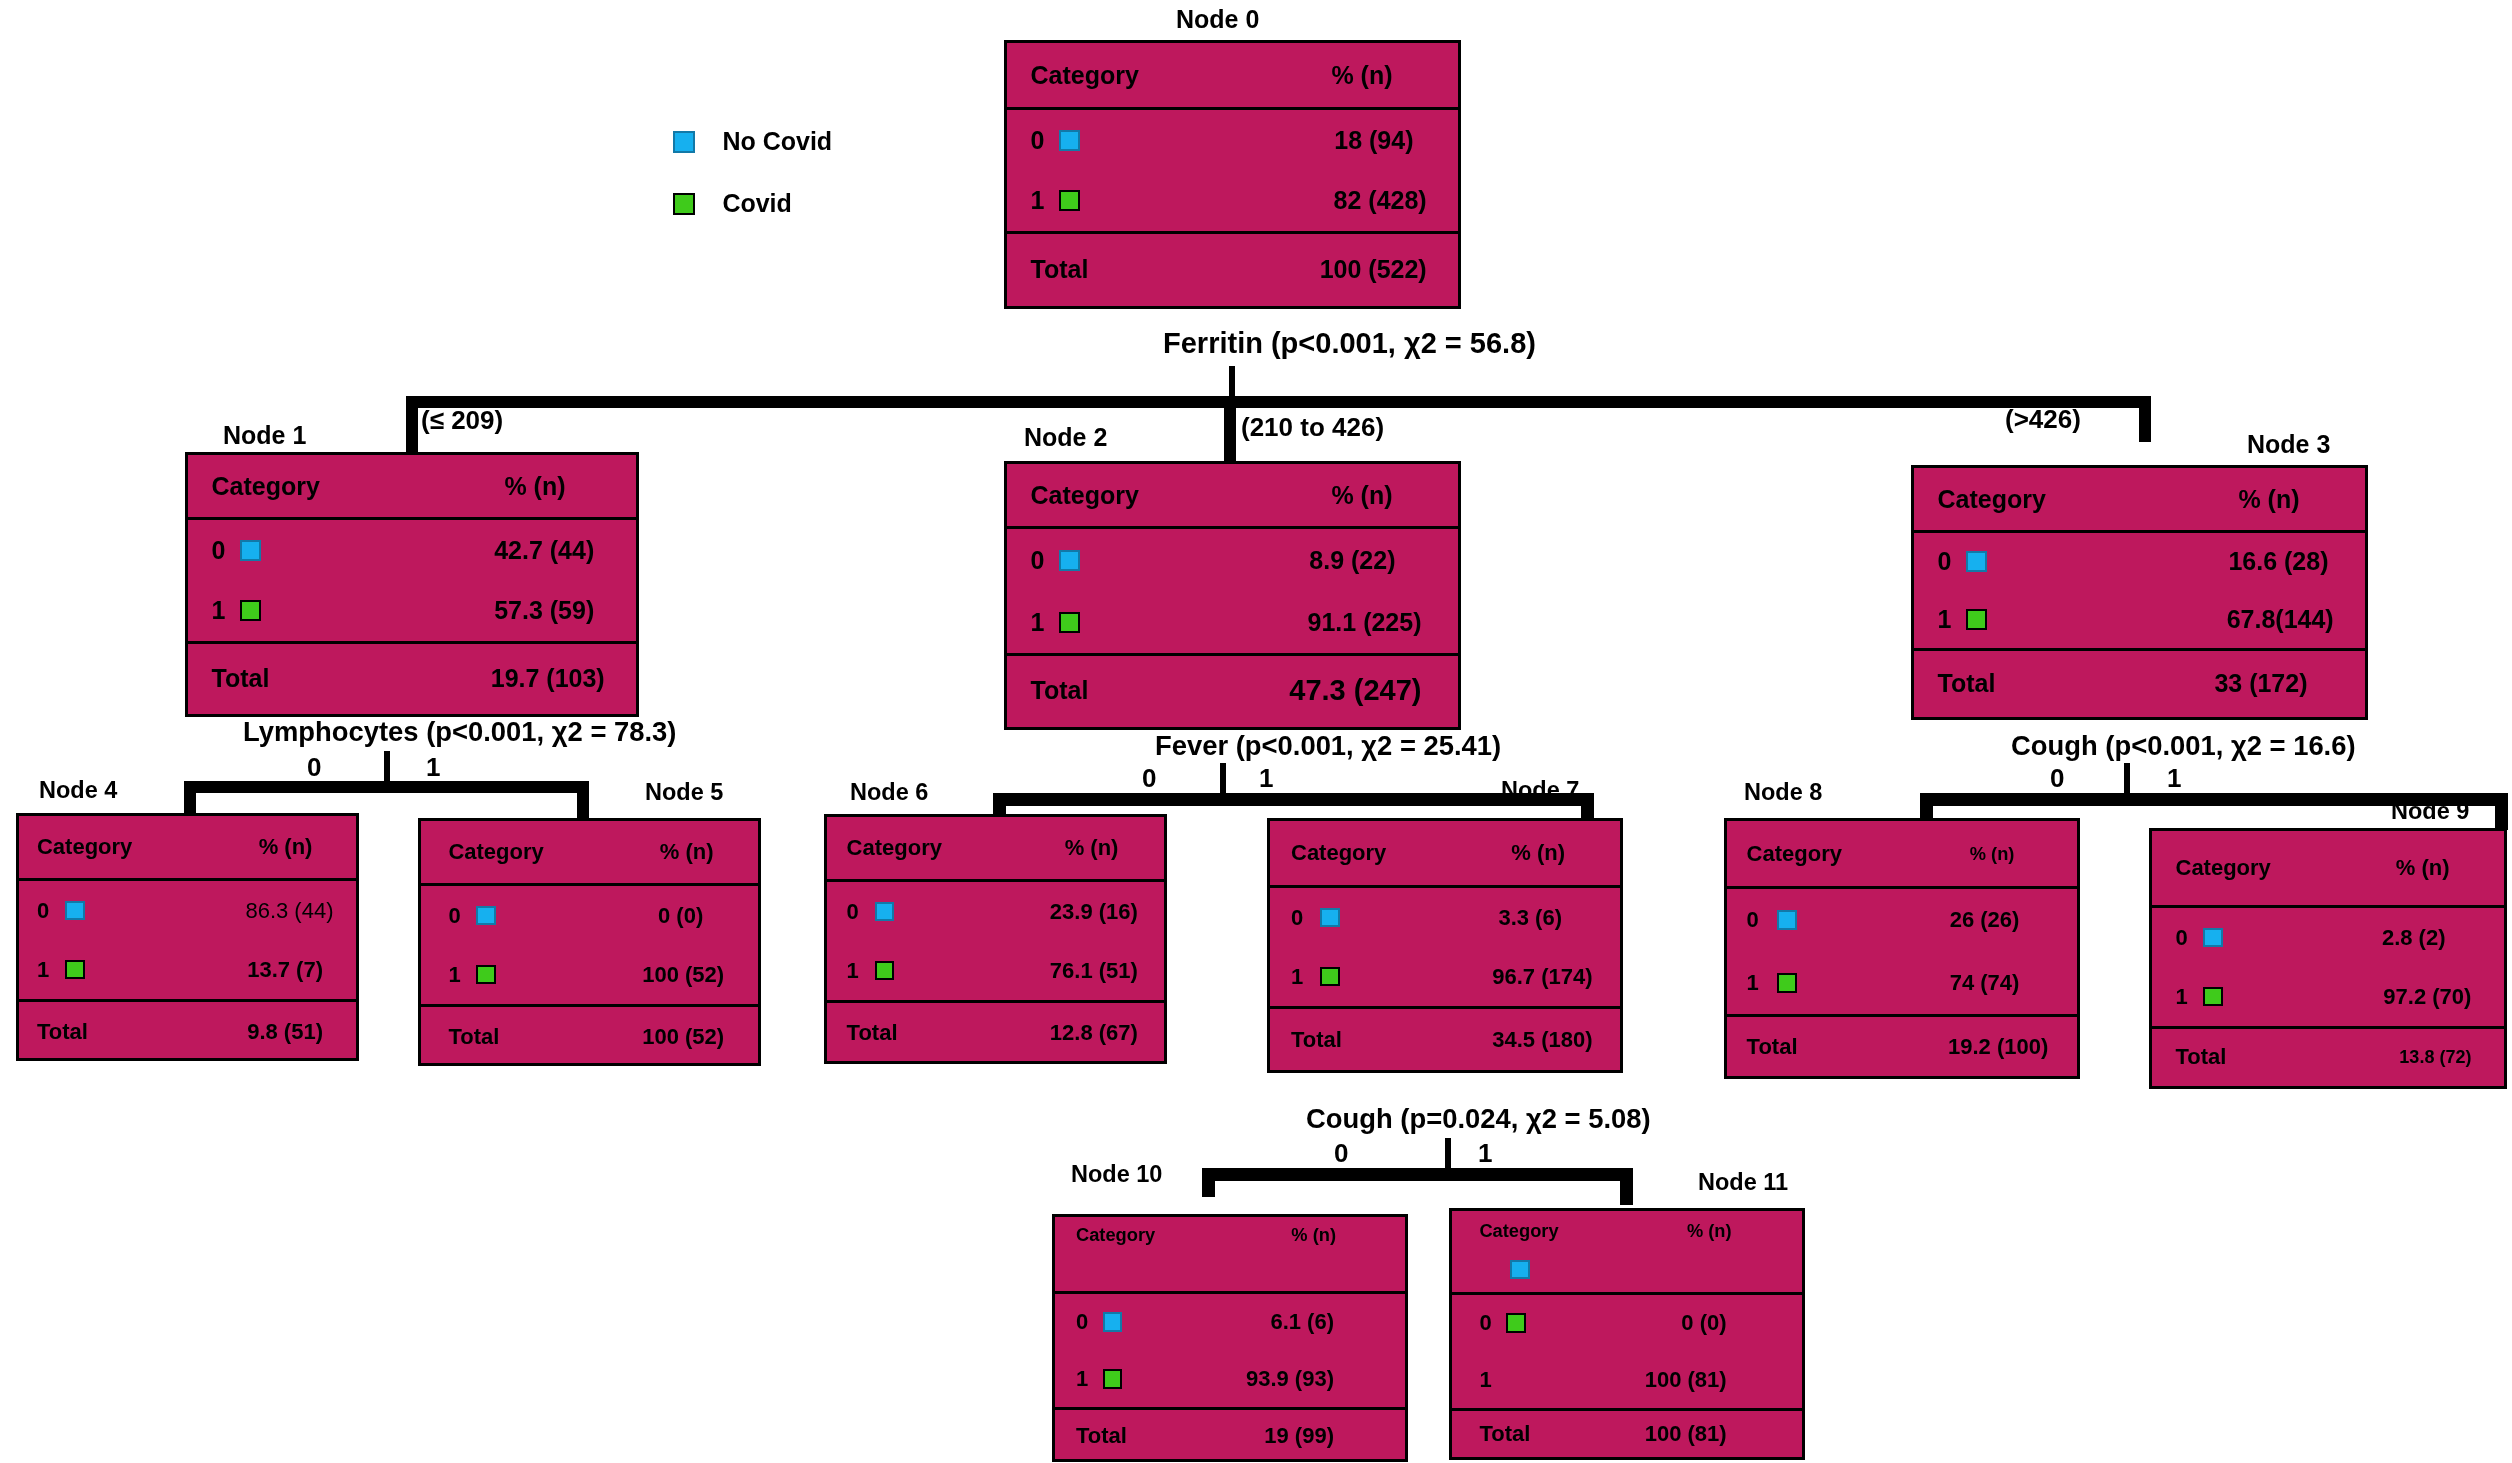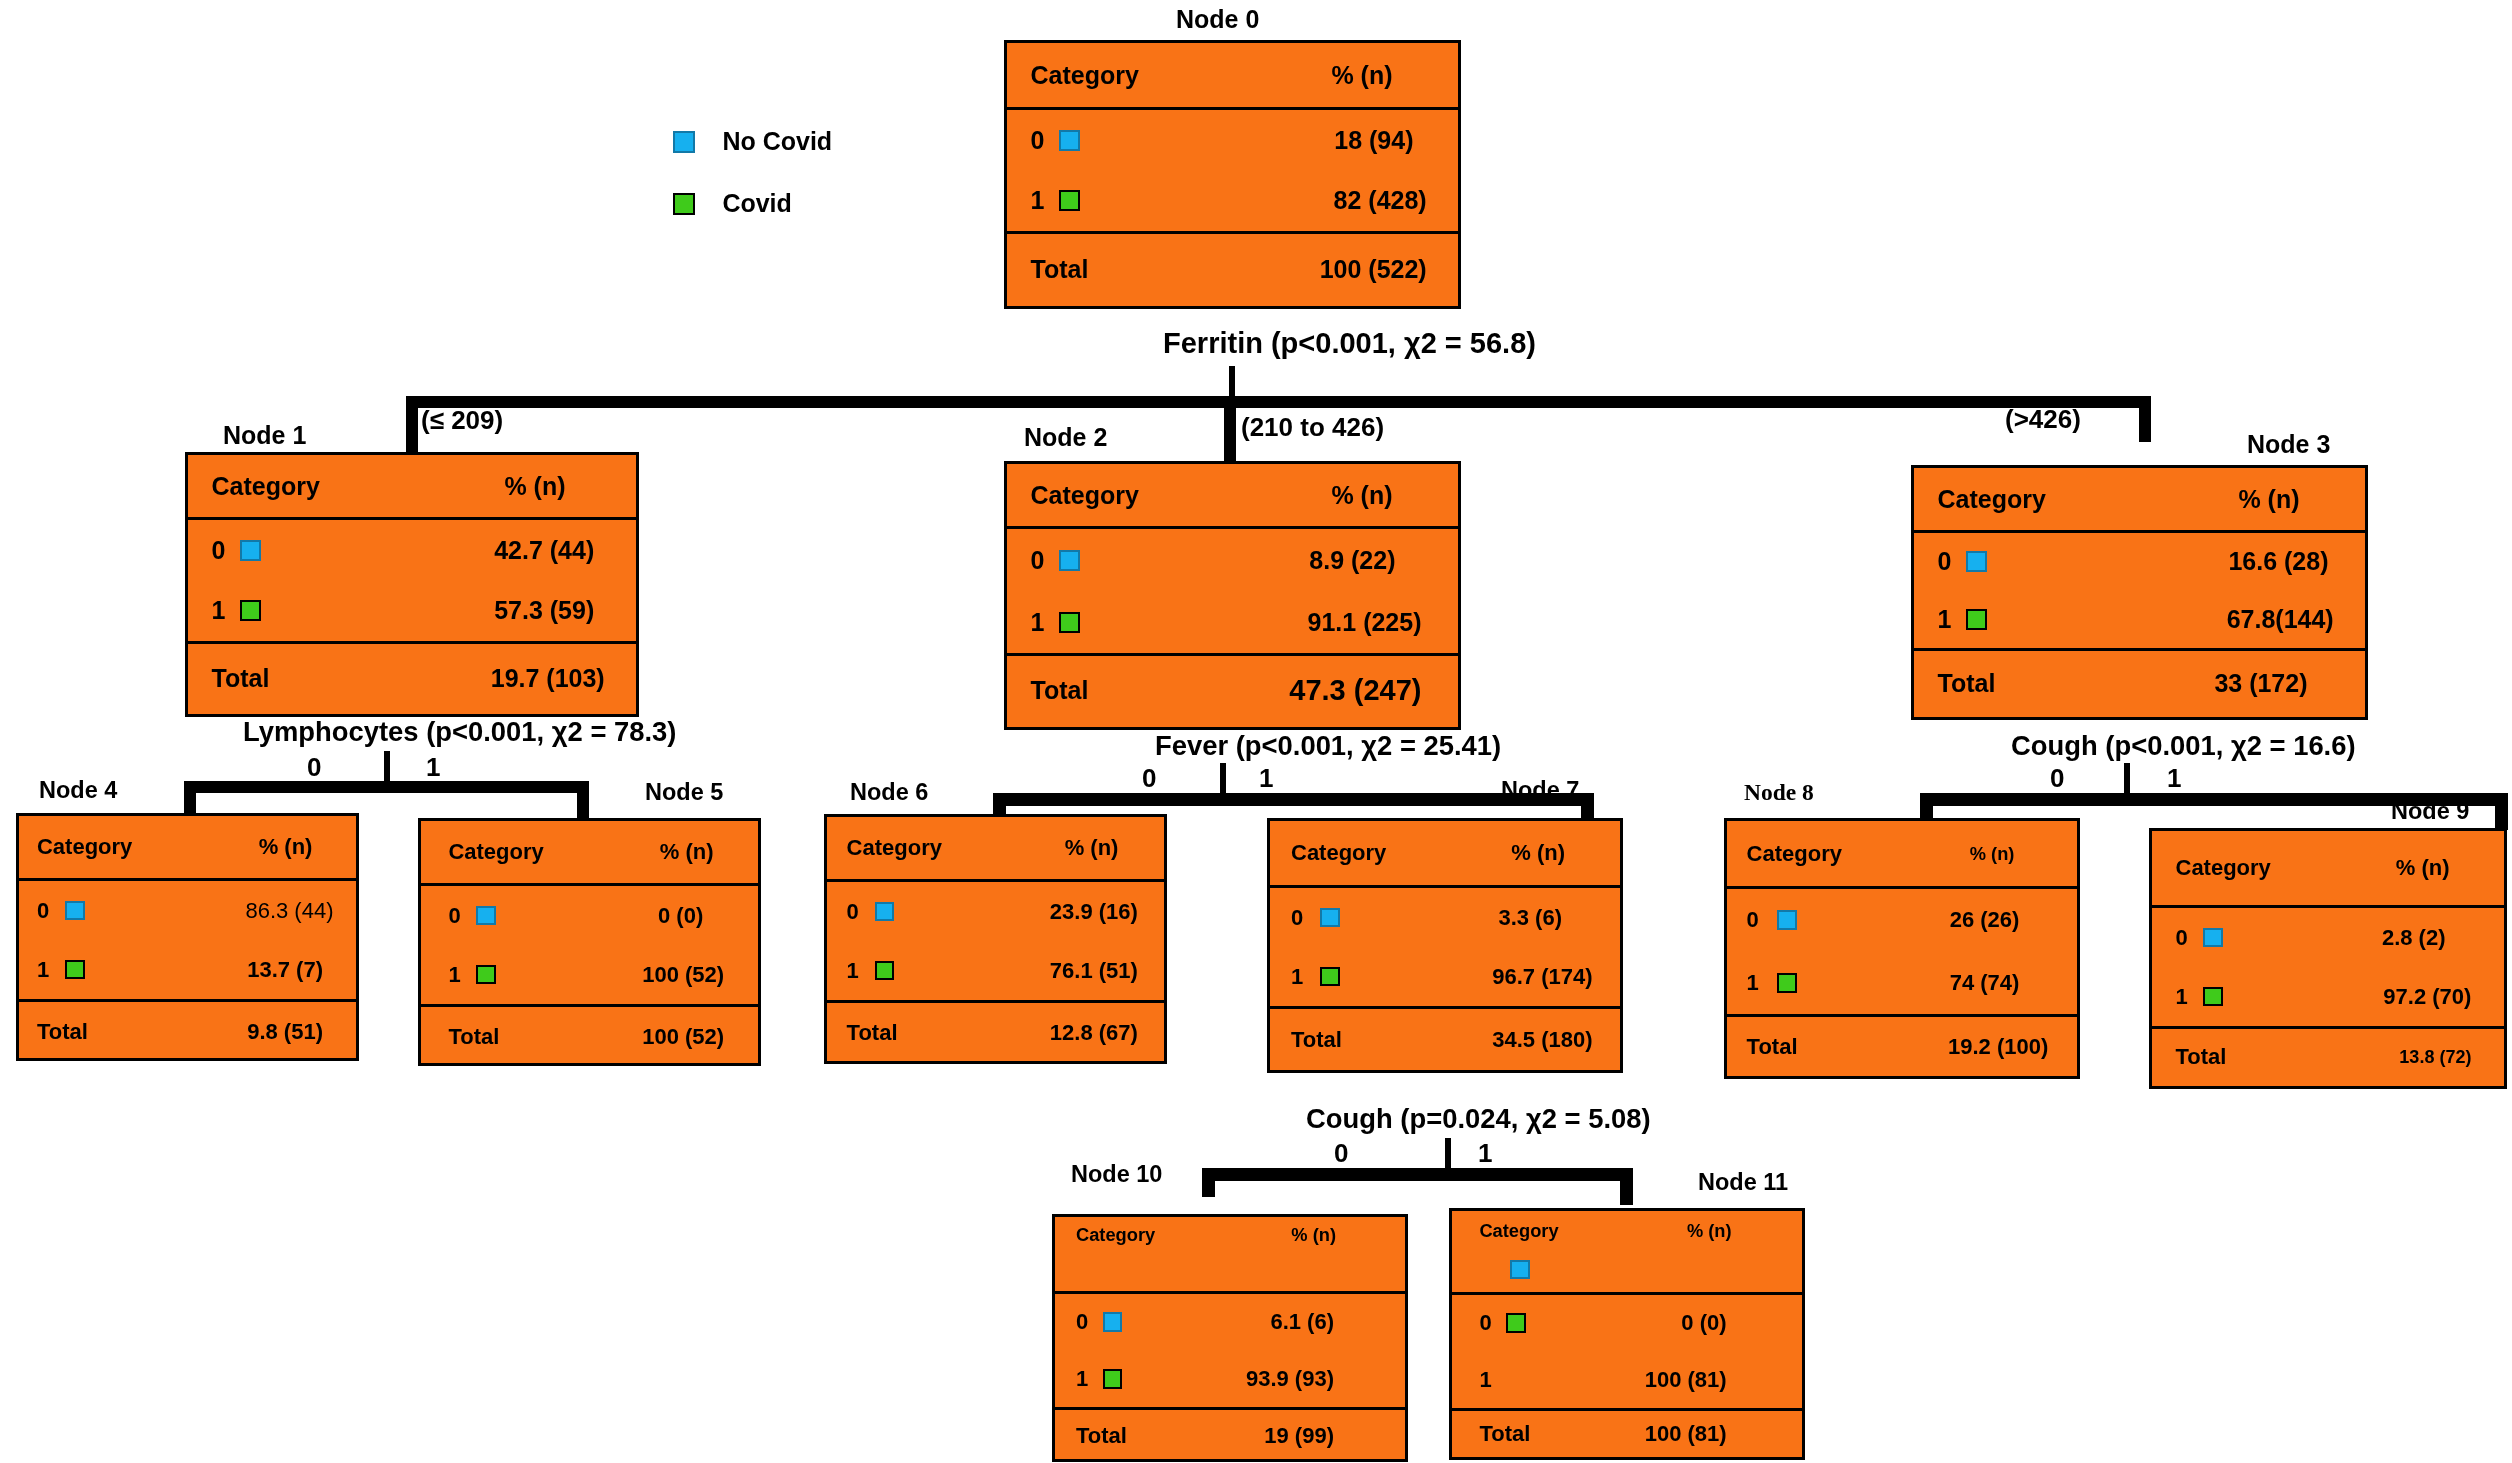--- a/index.html
+++ b/index.html
@@ -13,21 +13,21 @@
     width:2512px;
     height:1463px;
     background:#fff;
     overflow:hidden;
   }
 
   
   .node{
     position:absolute;
     border:3.3px solid #000;
-    background:#f97316;
+    background:#be185d;
     box-sizing:border-box;
   }
   .node .hdr,
   .node .body,
   .node .foot{
     display:block;
     box-sizing:border-box;
     position:relative;
   }
   .node .hdr{border-bottom:3.9px solid #000;}
@@ -388,21 +388,21 @@
   </div>
 
   <div class="splitlabel" style="left:2011px;top:730px;font-size:27.4px;">Cough (p&lt;0.001, χ2 = 16.6)</div>
   <div class="connector" style="left:2124px;top:763px;width:5.9px;height:31px;"></div>
   <div class="connector" style="left:1920px;top:793px;width:588px;height:13px;"></div>
   <div class="connector" style="left:1920px;top:793px;width:13px;height:29px;"></div>
   <div class="connector" style="left:2495px;top:793px;width:13px;height:37px;"></div>
   <div class="branchlabel" style="left:2050px;top:763px;font-size:26px;">0</div>
   <div class="branchlabel" style="left:2167px;top:763px;font-size:26px;">1</div>
 
-  <div class="nodetitle" style="left:1744px;top:779px;font-size:23.5px;font-family:Liberation Serif, serif;">Node 8</div>
+  <div class="nodetitle" style="left:1744px;top:779px;font-size:23.5px;">Node 8</div>
   <div class="node" style="left:1724px;top:818px;width:356px;height:261px;">
     <div class="hdr" style="height:68px;">
       <div class="row" style="height:100%;padding:0 19.6px;">
         <span class="cellL" style="font-size:22px;font-weight:bold;">Category</span>
         <span class="cellR" style="font-size:18.3px;font-weight:bold;padding-right:43px;">% (n)</span>
       </div>
     </div>
     <div class="body" style="height:128px;">
       <div class="row" style="height:50%;padding:0 19.6px;">
         <span class="cellL">

